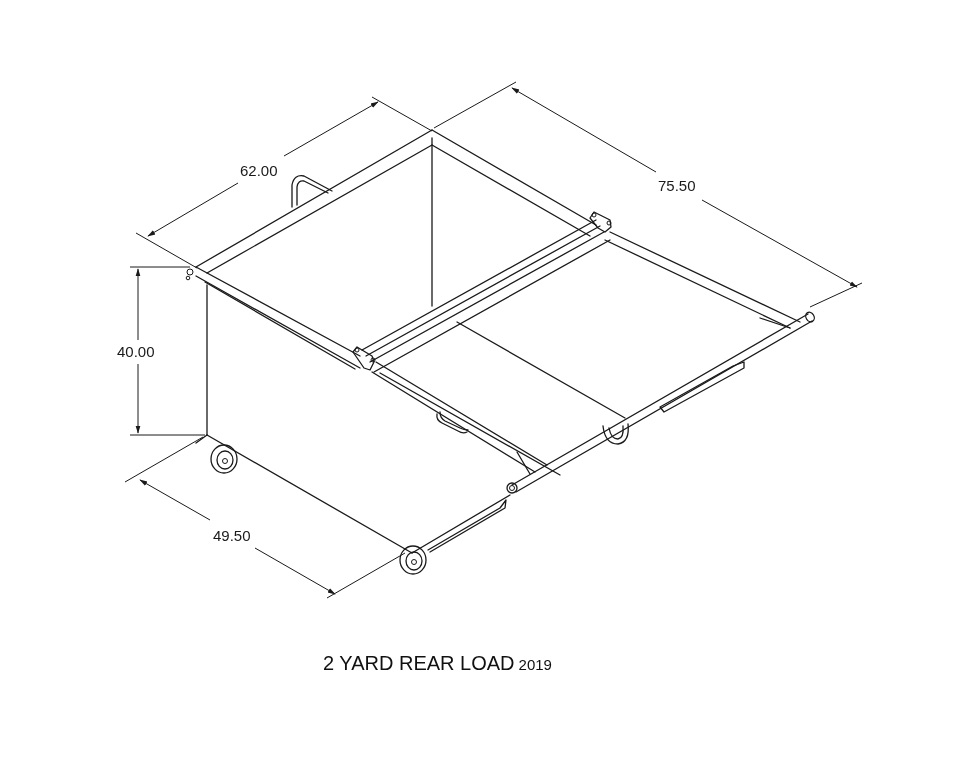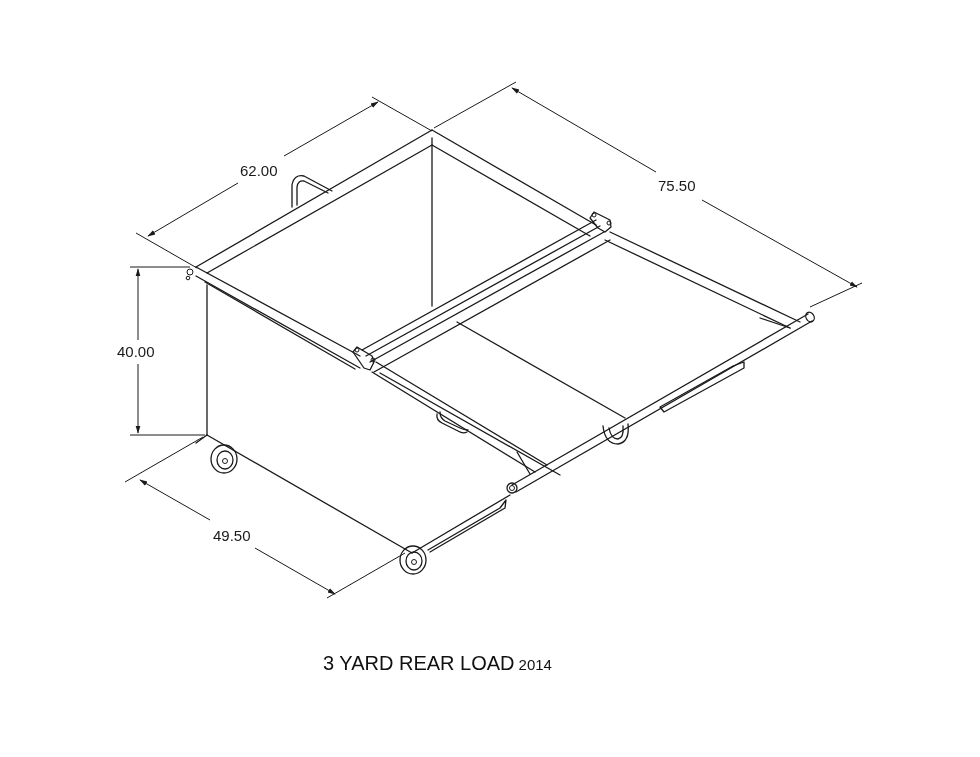--- a/index.html
+++ b/index.html
@@ -136,14 +136,14 @@
     <ellipse class="ln" cx="414" cy="561" rx="8" ry="9"></ellipse>
     <circle class="thin" cx="414" cy="562" r="2.5"></circle>
   </g>
   <g>
     <path class="ln" d="M603,426 Q605,444 618,444 Q630,442 628,424"></path>
     <path class="ln" d="M609,428 Q611,439 618,439 Q624,438 623,426"></path>
   </g>
 </svg>
 
 <div class="title">
-  <span>3 YARD REAR LOAD</span><span class="year">2014</span>
+  <span>2 YARD REAR LOAD</span><span class="year">2019</span>
 </div>
 
 </body></html>

